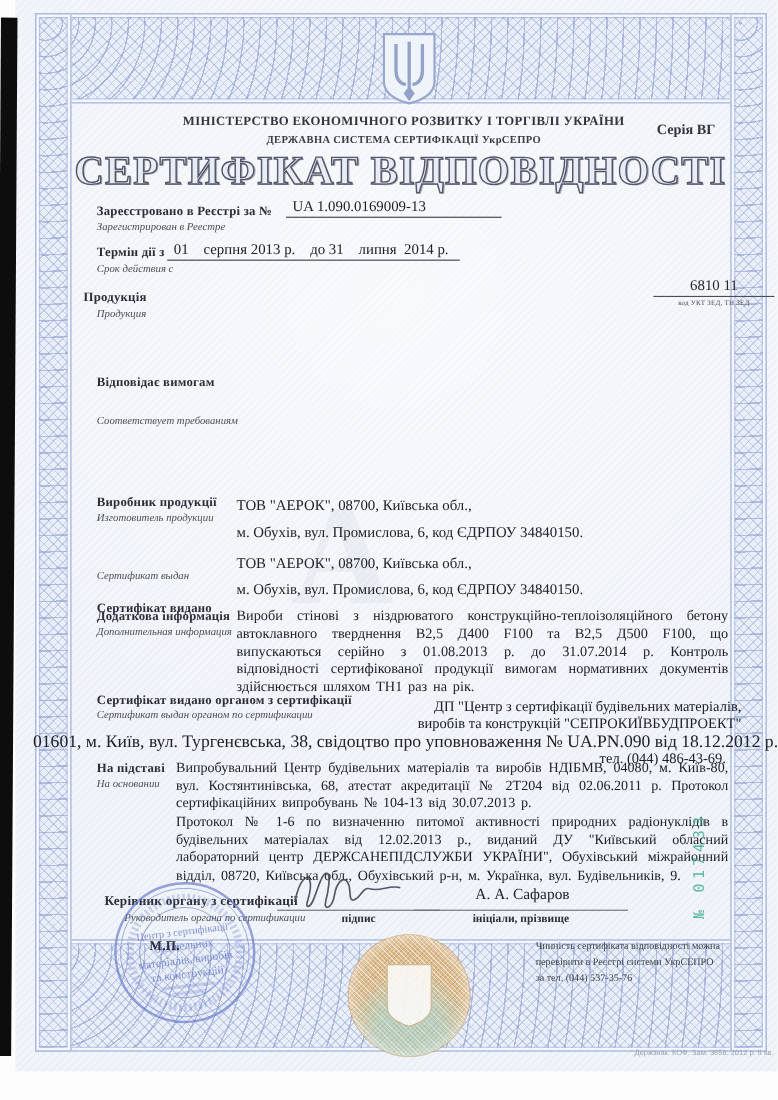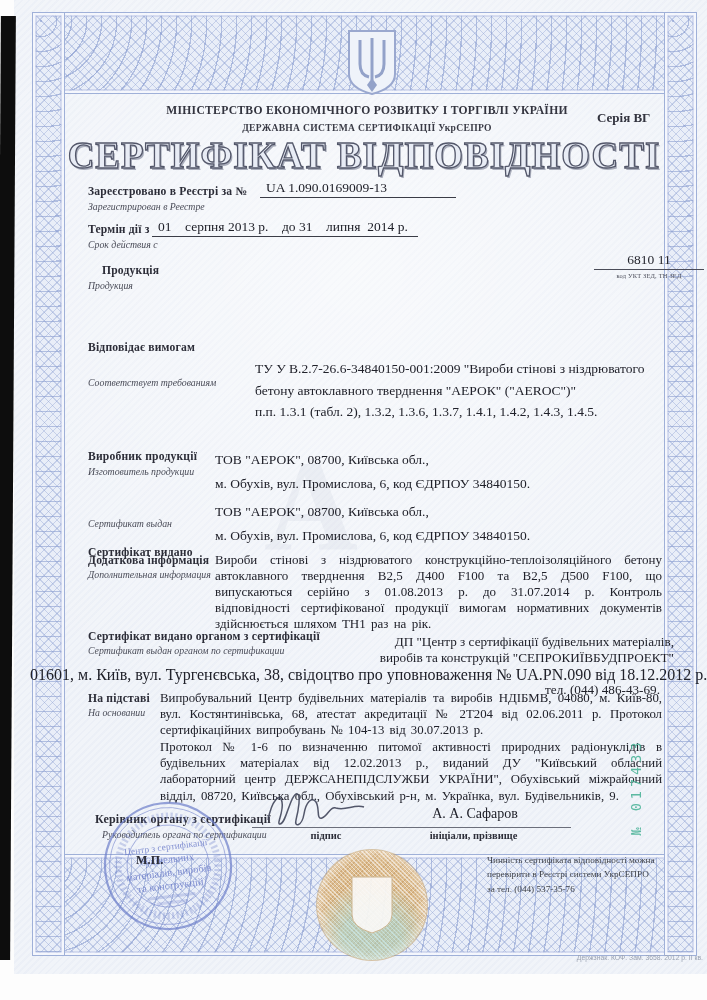--- a/index.html
+++ b/index.html
@@ -87,32 +87,29 @@
     <div class="el title" style="left:50px;top:134px;width:600px;">СЕРТИФІКАТ ВІДПОВІДНОСТІ</div>
 
     <div class="el lab" style="left:74px;top:185px;">Зареєстровано в Реєстрі за №</div>
     <div class="el val" style="left:246px;top:180px;"><span class="uline" style="min-width:180px;">UA 1.090.0169009-13</span></div>
     <div class="el rulab" style="left:74px;top:201px;">Зарегистрирован в Реестре</div>
 
     <div class="el lab" style="left:74px;top:223px;">Термін дії з</div>
     <div class="el val" style="left:138px;top:219px;"><span class="uline">01    серпня 2013 р.    до 31    липня  2014 р.</span></div>
     <div class="el rulab" style="left:74px;top:239px;">Срок действия с</div>
 
-    <div class="el lab" style="left:88px;top:264px;text-align:right;">Продукція</div>
+    <div class="el lab" style="left:62px;top:264px;text-align:right;">Продукція</div>
     <div class="el rulab" style="left:74px;top:280px;">Продукция</div>
     <div class="el code-block" style="left:580px;top:252px;">
       <div class="code-val">6810 11</div>
       <div class="code-cap">код УКТ ЗЕД, ТН ЗЕД</div>
     </div>
 
     <div class="el lab" style="left:74px;top:341px;">Відповідає вимогам</div>
     <div class="el rulab" style="left:74px;top:377px;">Соответствует требованиям</div>
-    <div class="el val ml" style="left:241px;top:358px;width:420px;line-height:21.5px;">ТУ У В.2.7-26.6-34840150-001:2009 "Вироби стінові з ніздрюватого
-бетону автоклавного тверднення "АЕРОК" ("AEROC")"
-п.п. 1.3.1 (табл. 2), 1.3.2, 1.3.6, 1.3.7, 1.4.1, 1.4.2, 1.4.3, 1.4.5.</div>
 
     <div class="el lab" style="left:74px;top:450px;">Виробник продукції</div>
     <div class="el rulab" style="left:74px;top:466px;">Изготовитель продукции</div>
     <div class="el val ml" style="left:201px;top:448px;width:440px;line-height:24px;">ТОВ "АЕРОК", 08700, Київська обл.,
 м. Обухів, вул. Промислова, 6, код ЄДРПОУ 34840150.</div>
 
     <div class="el lab" style="left:74px;top:502px;margin-top:44px;">Сертифікат видано</div>
     <div class="el rulab" style="left:74px;top:518px;">Сертификат выдан</div>
     <div class="el val ml" style="left:201px;top:500px;width:440px;line-height:24px;">ТОВ "АЕРОК", 08700, Київська обл.,
 м. Обухів, вул. Промислова, 6, код ЄДРПОУ 34840150.</div>
@@ -127,21 +124,21 @@
 виробів та конструкцій "СЕПРОКИЇВБУДПРОЕКТ"</div>
     <div class="el val" style="left:16px;top:666px;width:648px;font-size:16px;white-space:nowrap;">01601, м. Київ, вул. Тургенєвська, 38, свідоцтво про уповноваження № UA.PN.090 від 18.12.2012 р.</div>
     <div class="el val" style="right:47px;top:682px;font-size:13.2px;text-align:right;">тел. (044) 486-43-69.</div>
 
     <div class="el lab" style="left:74px;top:692px;">На підставі</div>
     <div class="el rulab" style="left:74px;top:707px;">На основании</div>
     <div class="el val just" style="left:146px;top:690px;width:502px;line-height:16.2px;font-size:12.8px;">Випробувальний Центр будівельних матеріалів та виробів НДІБМВ, 04080, м. Київ-80, вул. Костянтинівська, 68, атестат акредитації № 2Т204 від 02.06.2011 р. Протокол сертифікаційних випробувань № 104-13 від 30.07.2013 р.</div>
     <div class="el val just" style="left:146px;top:739px;width:502px;line-height:16.2px;font-size:12.8px;">Протокол № 1-6 по визначенню питомої активності природних радіонуклідів в будівельних матеріалах від 12.02.2013 р., виданий ДУ "Київський обласний лабораторний центр ДЕРЖСАНЕПІДСЛУЖБИ УКРАЇНИ", Обухівський міжрайонний відділ, 08720, Київська обл., Обухівський р-н, м. Українка, вул. Будівельників, 9.</div>
 
     <div class="el lab" style="left:81px;top:812px;font-size:12px;">Керівник органу з сертифікації</div>
-    <div class="el rulab" style="left:88px;top:829px;">Руководитель органа по сертификации</div>
+    <div class="el rulab" style="left:99px;top:829px;">Руководитель органа по сертификации</div>
 
     <svg class="el" style="left:250px;top:788px;z-index:2;" width="105" height="40" viewBox="0 0 105 40">
       <path d="M4,32 C8,12 16,4 18,14 C20,24 12,36 16,36 C22,36 26,8 32,6 C38,4 34,24 32,32
                C30,40 38,38 40,26 C42,14 48,8 52,14 C56,20 52,32 58,30 C64,28 66,18 72,20
                C82,23 90,16 100,19" fill="none" stroke="#3c4156" stroke-width="1.5" opacity=".88"></path>
     </svg>
     <div class="el sline" style="left:238px;top:827px;width:148px;"></div>
     <div class="el scap" style="left:238px;top:830px;width:148px;">підпис</div>
 
     <div class="el val" style="left:366px;top:806px;width:190px;text-align:center;font-size:14px;">А. А. Сафаров</div>

